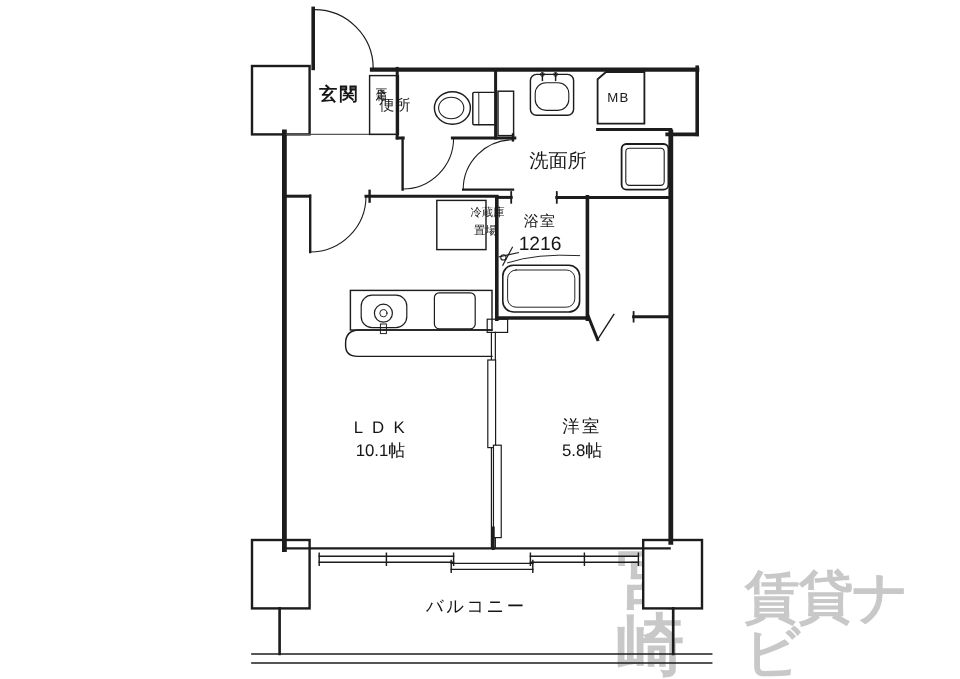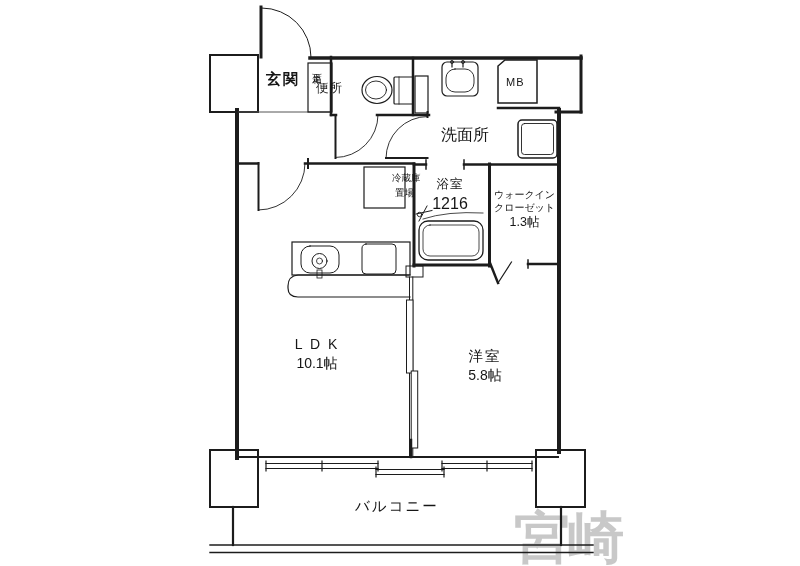--- a/index.html
+++ b/index.html
@@ -18,20 +18,21 @@
   .watermark .wm1{font-size:56px;letter-spacing:-2px;}
   .watermark .wm2{font-size:46px;letter-spacing:-1px;}
 </style>
 </head>
 <body>
 
 <div class="plan">
 
   <div class="watermark">
     <span class="wm1">宮崎</span>
+    <span class="wm2">賃貸ナビ</span>
   </div>
 
   <svg width="800" height="566" viewBox="0 0 800 566">
     <g stroke="#1c1c1c" fill="none" stroke-linecap="square">
 
       <g>
         <rect x="210" y="55" width="48" height="57" fill="#ffffff" stroke-width="2"></rect>
       </g>
       <g>
         <rect x="210" y="450" width="48" height="57" fill="#ffffff" stroke-width="2"></rect>
@@ -212,27 +213,22 @@
   <div class="lbl ctr" style="left:364px;top:171px;width:25px;font-size:9.5px;line-height:1.55;margin-left:28px;">
     <div>冷蔵庫</div>
     <div>置場</div>
   </div>
 
   <div class="lbl ctr" style="left:424px;top:178px;width:52px;">
     <div style="font-size:12.5px;letter-spacing:1px;font-family:Liberation Mono, monospace;">浴室</div>
     <div style="font-size:16px;">1216</div>
   </div>
 
-  <div class="lbl ctr" style="left:489px;top:188px;width:71px;line-height:1.3;">
-    <div style="font-size:10px;">ウォークイン</div>
-    <div style="font-size:10px;">クローゼット</div>
-    <div style="font-size:12.5px;">1.3帖</div>
-  </div>
-
-  <div class="lbl ctr" style="left:277px;top:335px;width:80px;line-height:1.35;text-align:center;">
+
+  <div class="lbl ctr" style="left:277px;top:347px;width:80px;line-height:1.35;text-align:center;">
     <div style="font-size:14px;letter-spacing:2px;">L D K</div>
     <div style="font-size:14px;">10.1帖</div>
   </div>
 
   <div class="lbl ctr" style="left:445px;top:346px;width:80px;line-height:1.4;">
     <div style="font-size:14.5px;letter-spacing:2px;">洋室</div>
     <div style="font-size:14px;">5.8帖</div>
   </div>
 
   <div class="lbl" style="left:355px;top:497px;font-size:14.5px;letter-spacing:2px;">バルコニー</div>

